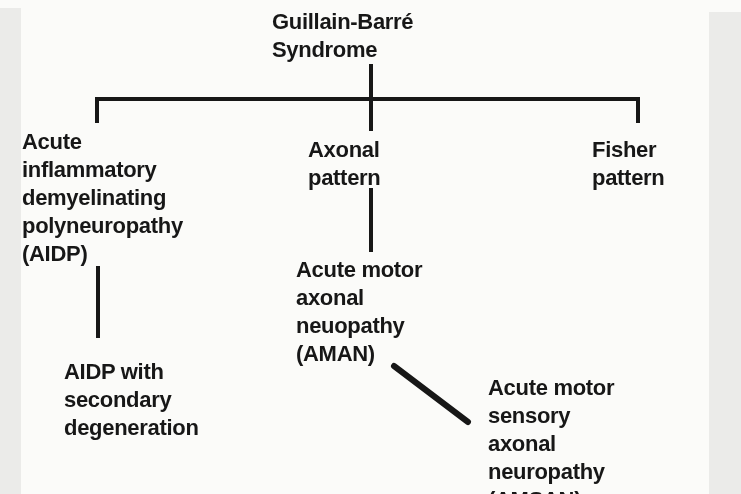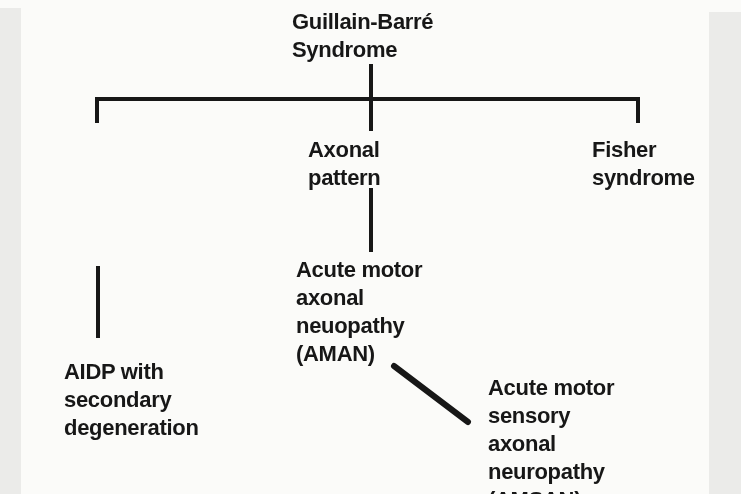--- a/index.html
+++ b/index.html
@@ -28,21 +28,21 @@
   }
   .node {
     position: absolute;
     white-space: pre-line;
     color: #171717;
     font-weight: 700;
     font-size: 22px;
     line-height: 28px;
     letter-spacing: -0.3px;
   }
-  .node.title-node { left: 272px; top: 8px; margin-left: 20px; }
+  .node.title-node { left: 272px; top: 8px; }
   .node.aidp       { left: 22px;  top: 128px; }
   .node.axonal     { left: 308px; top: 136px; }
   .node.fisher     { left: 592px; top: 136px; }
   .node.aman       { left: 296px; top: 256px; }
   .node.aidp-sec   { left: 22px;  top: 358px; margin-left: 42px; }
   .node.amsan      { left: 488px; top: 374px; }
 </style>
 </head>
 <body>
 
@@ -60,26 +60,31 @@
     <line x1="371" y1="188" x2="371" y2="252" stroke-width="4" stroke="#171717"></line>
 
     <line x1="98" y1="266" x2="98" y2="338" stroke-width="4" stroke="#171717"></line>
 
     <line x1="394" y1="366" x2="468" y2="422" stroke-width="6" stroke-linecap="round" stroke="#171717"></line>
   </svg>
 
   <div class="node title-node">Guillain-Barré
 Syndrome</div>
 
+  <div class="node aidp">Acute
+inflammatory
+demyelinating
+polyneuropathy
+(AIDP)</div>
 
   <div class="node axonal">Axonal
 pattern</div>
 
   <div class="node fisher">Fisher
-syndrome</div>
+pattern</div>
 
   <div class="node aman">Acute motor
 axonal
 neuopathy
 (AMAN)</div>
 
   <div class="node aidp-sec">AIDP with
 secondary
 degeneration</div>
 

